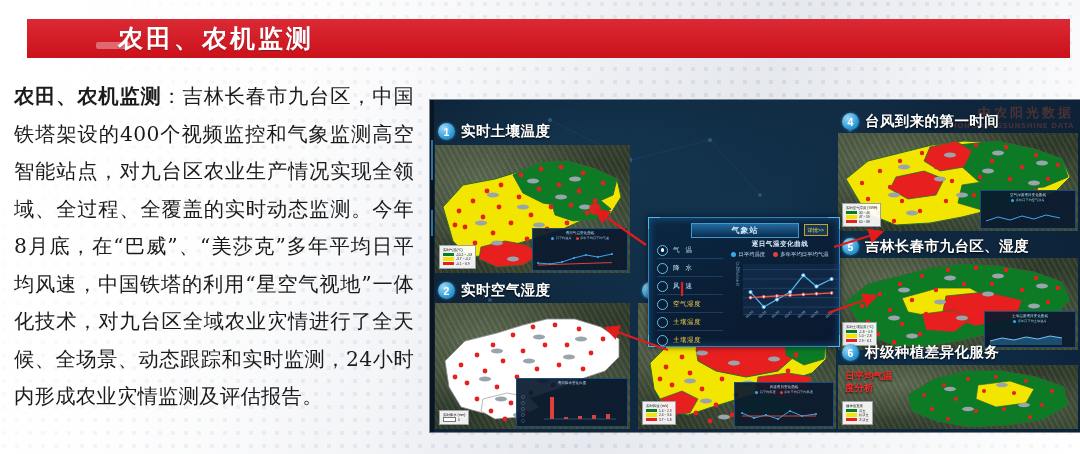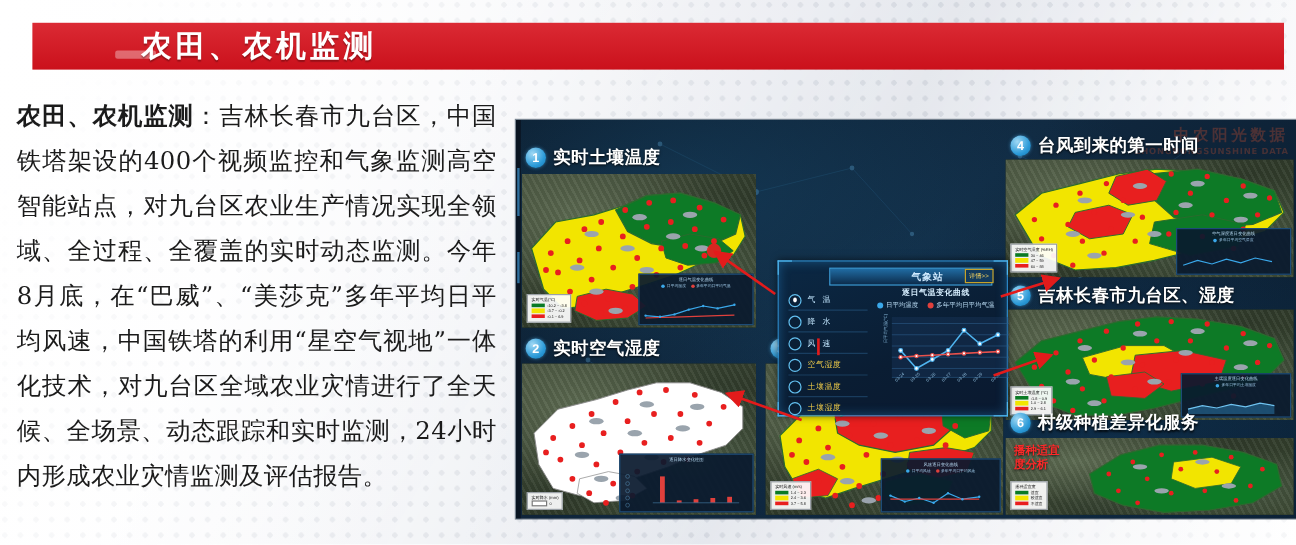--- a/index.html
+++ b/index.html
@@ -133,21 +133,21 @@
     position:absolute;left:218px;top:117px;width:190px;height:128px;z-index:10;
     background:linear-gradient(160deg,#0b2844,#0a1d33 60%,#0a1930);
     border:1px solid #2b85c4;box-shadow:0 0 9px rgba(40,140,210,.45) inset,0 0 6px rgba(0,0,0,.6);
   }
   #station .corner{position:absolute;width:11px;height:11px;border:1px solid #4fb6ee;}
   #st-hdr{
     position:absolute;left:42px;top:5px;width:106px;height:13px;
     background:linear-gradient(180deg,rgba(36,120,180,.85),rgba(12,44,76,.9));
     border:1px solid #3b9bd6;
     display:flex;align-items:center;justify-content:center;
-    font-size:8px;font-weight:bold;color:#cfeaff;letter-spacing:1px;padding-left:28px;
+    font-size:8px;font-weight:bold;color:#cfeaff;letter-spacing:1px;
   }
   #st-more{
     position:absolute;right:11px;top:6px;height:10px;padding:0 3px;
     background:#123a5d;border:1px solid #c6a22a;
     font-size:5.2px;color:#ffd95e;display:flex;align-items:center;
   }
   #st-radio{position:absolute;left:8px;top:24px;width:66px;}
   #st-radio .r{
     display:flex;align-items:center;height:16px;margin-bottom:1px;
     border-bottom:1px solid rgba(55,120,175,.35);
@@ -720,21 +720,21 @@
           <circle cx="166" cy="44" r="2"></circle>
           <circle cx="192" cy="52" r="2"></circle>
       </g>
       <g fill="#9aa4ad">
         <ellipse cx="112" cy="24" rx="6" ry="2.2"></ellipse>
           <ellipse cx="164" cy="20" rx="6" ry="2.2"></ellipse>
         <ellipse cx="130" cy="44" rx="6" ry="2.2"></ellipse>
           <ellipse cx="186" cy="40" rx="6" ry="2.2"></ellipse>
       </g>
     </svg>
-    <div style="position:absolute;left:7px;top:5px;color:#ff2a2a;font-weight:bold;font-size:9.5px;line-height:12px;text-shadow:0 1px 2px rgba(0,0,0,.8);white-space:pre;z-index:8">播种适宜
+    <div style="position:absolute;left:7px;top:5px;color:#ff2a2a;font-weight:bold;font-size:9.5px;line-height:12px;text-shadow:0 1px 2px rgba(0,0,0,.8);white-space:pre;z-index:8">日平均气温
 度分析</div>
     <div class="legend">
       <div class="lg-t">播种适宜度</div>
       <div class="row">
           <span class="sw" style="background:#0a7a24"></span>
           <span class="lv">适宜</span>
         </div>
       <div class="row">
           <span class="sw" style="background:#f2e500"></span>
           <span class="lv">较适宜</span>

